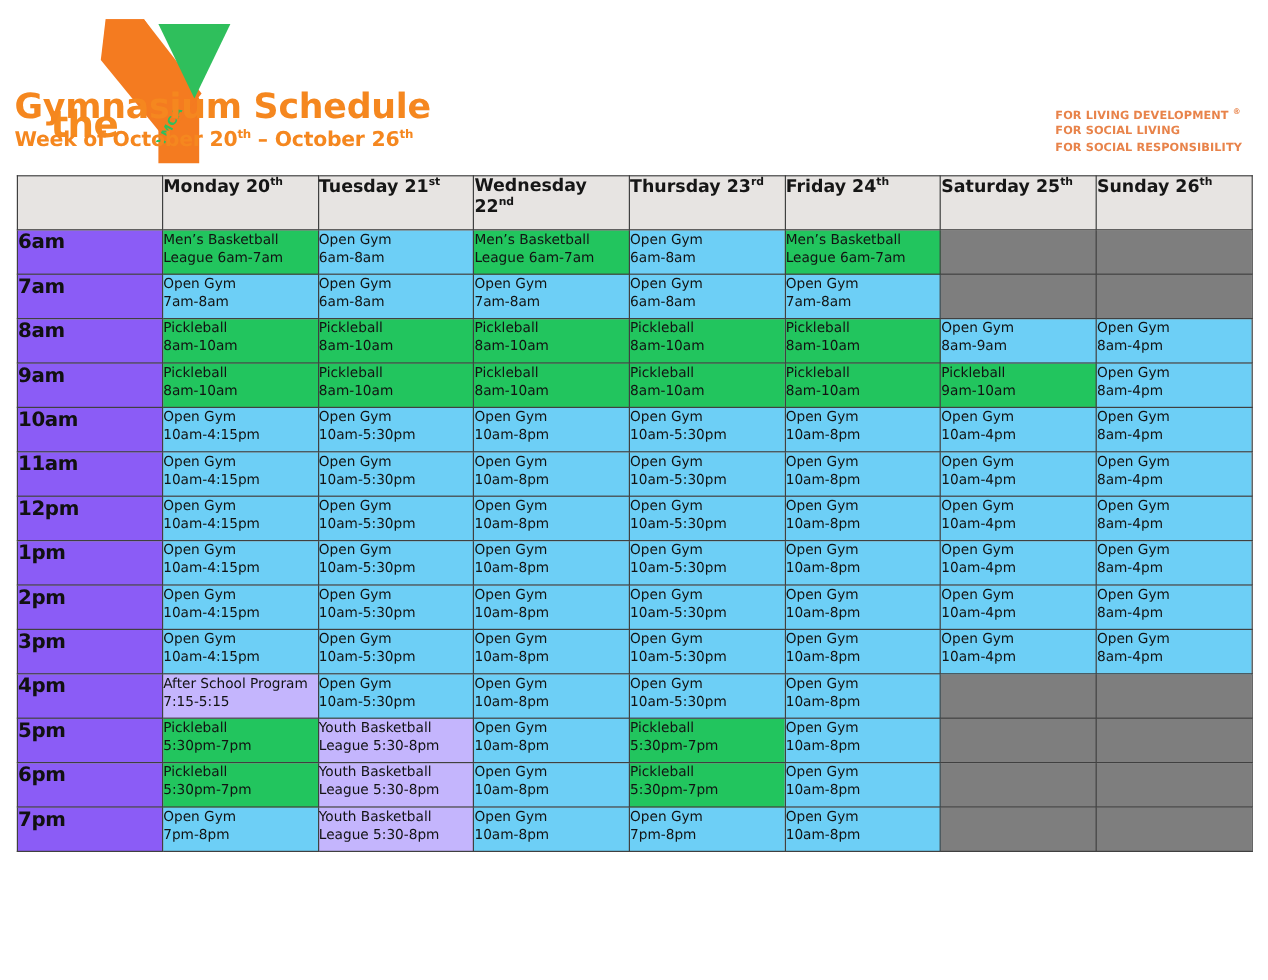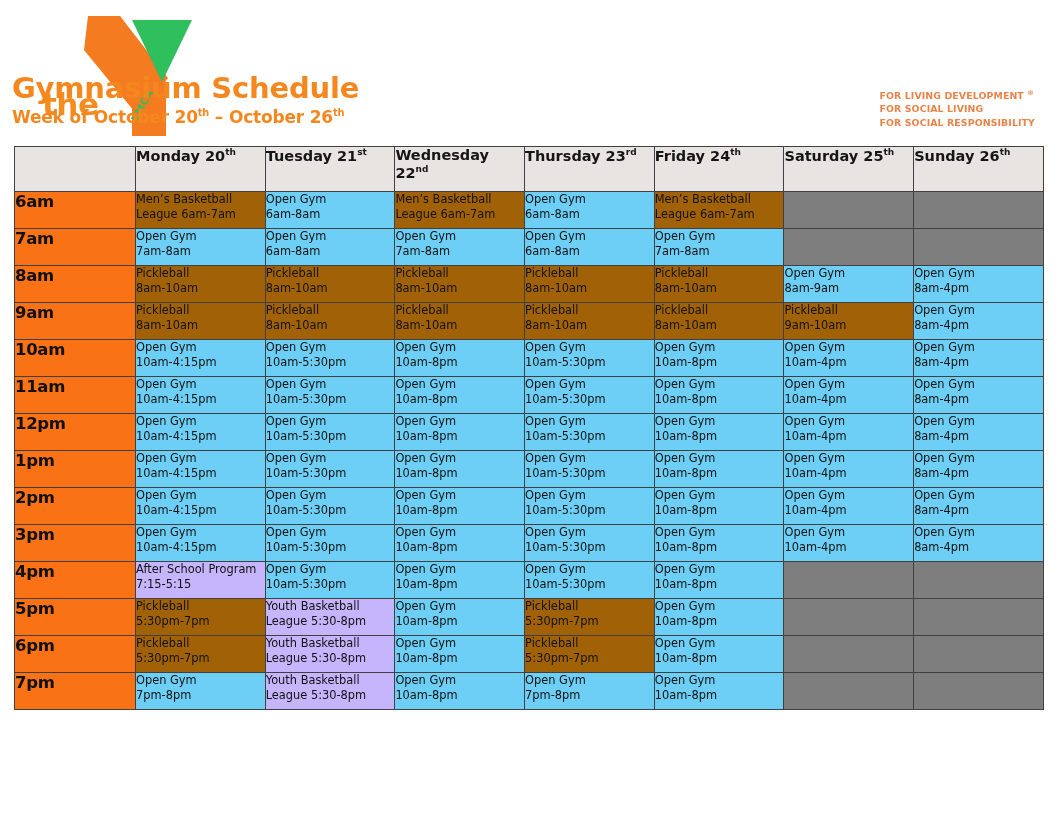--- a/index.html
+++ b/index.html
@@ -136,40 +136,40 @@
     font-weight: bold;
     color: #161616;
     padding: 5px 5px 4px 6px;
     line-height: 1.18;
     border-bottom: 2px solid #595959;
   }
   thead th sup { font-size: 0.62em; vertical-align: super; }
   thead th.corner { background: #E7E4E2; }
 
   td.time {
-    background: #f97316;
+    background: #8b5cf6;
     font-size: 16.5px;
     font-weight: bold;
     color: #111111;
     padding: 8px 0 0 7px;
     letter-spacing: -0.3px;
   }
   td.cell {
     height: 36px;
     font-size: 11.4px;
     color: #121212;
     line-height: 1.32;
     padding: 5px 4px 4px 6px;
     font-family: "DejaVu Sans", sans-serif;
   }
   td.cell .act { display: block; white-space: nowrap; }
   td.cell .tm  { display: block; white-space: nowrap; }
 
   td.c-blue   { background: #6DCFF6; }
-  td.c-orange { background: #a16207; }
+  td.c-orange { background: #22c55e; }
   td.c-red    { background: #c4b5fd; }
   td.c-empty  { background: #7E7E7E; }
 
   tbody tr { height: 37px; }
 </style>
 </head>
 <body>
 
 <div class="page">
 

